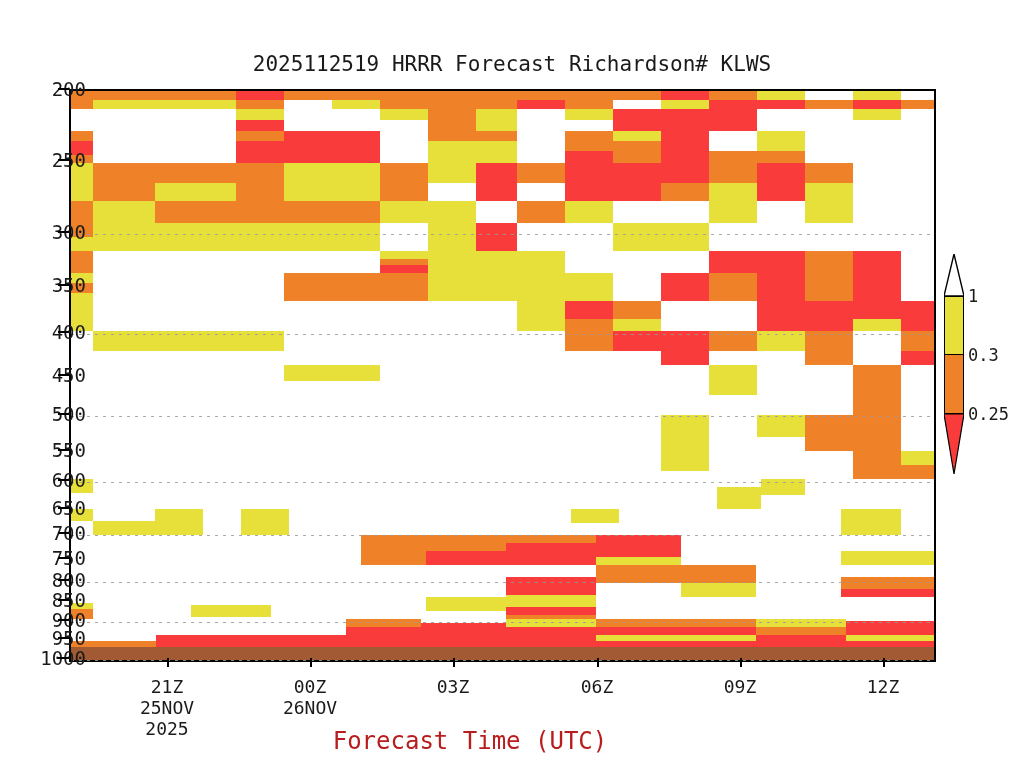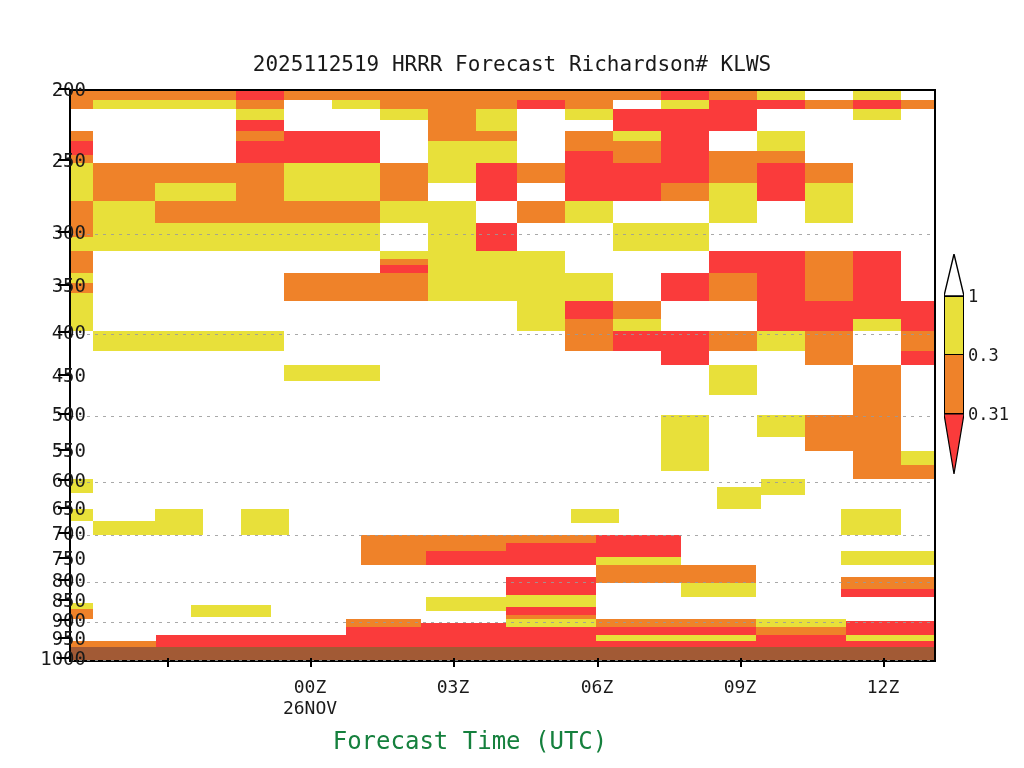--- a/index.html
+++ b/index.html
@@ -24,21 +24,21 @@
   .ytick{position:absolute;right:938px;transform:translateY(-50%);
          font-size:19px;color:#1a1a1a;white-space:nowrap;text-align:right;}
   .ytickmark{position:absolute;left:58px;width:11px;height:2px;background:#000;
              transform:translateY(-50%);}
 
   
   .xtickmark{position:absolute;top:658px;width:2px;height:9px;background:#000;}
   .xlab{position:absolute;transform:translateX(-50%);font-size:18px;color:#1a1a1a;
         white-space:nowrap;text-align:center;line-height:21px;}
   #xtitle{position:absolute;left:0;top:727px;width:940px;text-align:center;
-          font-size:24px;color:#15803d;white-space:nowrap;}
+          font-size:24px;color:#b91c1c;white-space:nowrap;}
 
   
   #cbar{position:absolute;left:944px;top:296px;width:20px;height:178px;}
   .cbseg{position:absolute;left:0;width:20px;border-left:1px solid #000;border-right:1px solid #000;box-sizing:border-box;}
   .cblab{position:absolute;left:24px;transform:translateY(-50%);
          font-size:17px;color:#1a1a1a;white-space:nowrap;}
 
   #watermark{position:absolute;right:14px;top:744px;font-size:16px;color:#ff8080;
              white-space:nowrap;}
 </style>
@@ -359,21 +359,21 @@
           <polygon points="10,0 20,42 0,42" fill="none" stroke="#000" stroke-width="1.4"></polygon>
         </svg></div>
       <div style="position: absolute; left: 0px; top: 118px; width: 20px; height: 60px;"><svg width="20" height="60">
           <polygon points="0,0 20,0 10,60" fill="#fa3b3b" stroke="#000" stroke-width="1.2"></polygon>
         </svg></div>
       <div style="position: absolute; left: 0px; top: 117px; width: 20px; height: 1.4px; background: rgb(0, 0, 0);"></div>
       <div style="position: absolute; left: 0px; top: 58px; width: 20px; height: 1.4px; background: rgb(0, 0, 0);"></div>
       <div style="position: absolute; left: 0px; top: 0px; width: 20px; height: 1.4px; background: rgb(0, 0, 0);"></div>
       <div class="cblab" style="top: 0px;">1</div>
       <div class="cblab" style="top: 59px;">0.3</div>
-      <div class="cblab" style="top: 118px;">0.31</div>
+      <div class="cblab" style="top: 118px;">0.25</div>
     </div>
 
 <div class="ytick" style="top: 89px;">200</div>
     <div class="ytickmark" style="top: 89px;"></div>
     <div class="ytick" style="top: 160px;">250</div>
     <div class="ytickmark" style="top: 160px;"></div>
     <div class="ytick" style="top: 232px;">300</div>
     <div class="ytickmark" style="top: 232px;"></div>
     <div class="ytick" style="top: 285px;">350</div>
     <div class="ytickmark" style="top: 285px;"></div>
@@ -397,20 +397,21 @@
     <div class="ytickmark" style="top: 580px;"></div>
     <div class="ytick" style="top: 600px;">850</div>
     <div class="ytickmark" style="top: 600px;"></div>
     <div class="ytick" style="top: 620px;">900</div>
     <div class="ytickmark" style="top: 620px;"></div>
     <div class="ytick" style="top: 638px;">950</div>
     <div class="ytickmark" style="top: 638px;"></div>
     <div class="ytick" style="top: 658px;">1000</div>
     <div class="ytickmark" style="top: 658px;"></div>
     <div class="xtickmark" style="left: 167px;"></div>
+    <div class="xlab" style="left: 167px; top: 676px;">21Z<br>25NOV<br>2025</div>
     <div class="xtickmark" style="left: 310px;"></div>
     <div class="xlab" style="left: 310px; top: 676px;">00Z<br>26NOV</div>
     <div class="xtickmark" style="left: 453px;"></div>
     <div class="xlab" style="left: 453px; top: 676px;">03Z</div>
     <div class="xtickmark" style="left: 597px;"></div>
     <div class="xlab" style="left: 597px; top: 676px;">06Z</div>
     <div class="xtickmark" style="left: 740px;"></div>
     <div class="xlab" style="left: 740px; top: 676px;">09Z</div>
     <div class="xtickmark" style="left: 883px;"></div>
     <div class="xlab" style="left: 883px; top: 676px;">12Z</div>

